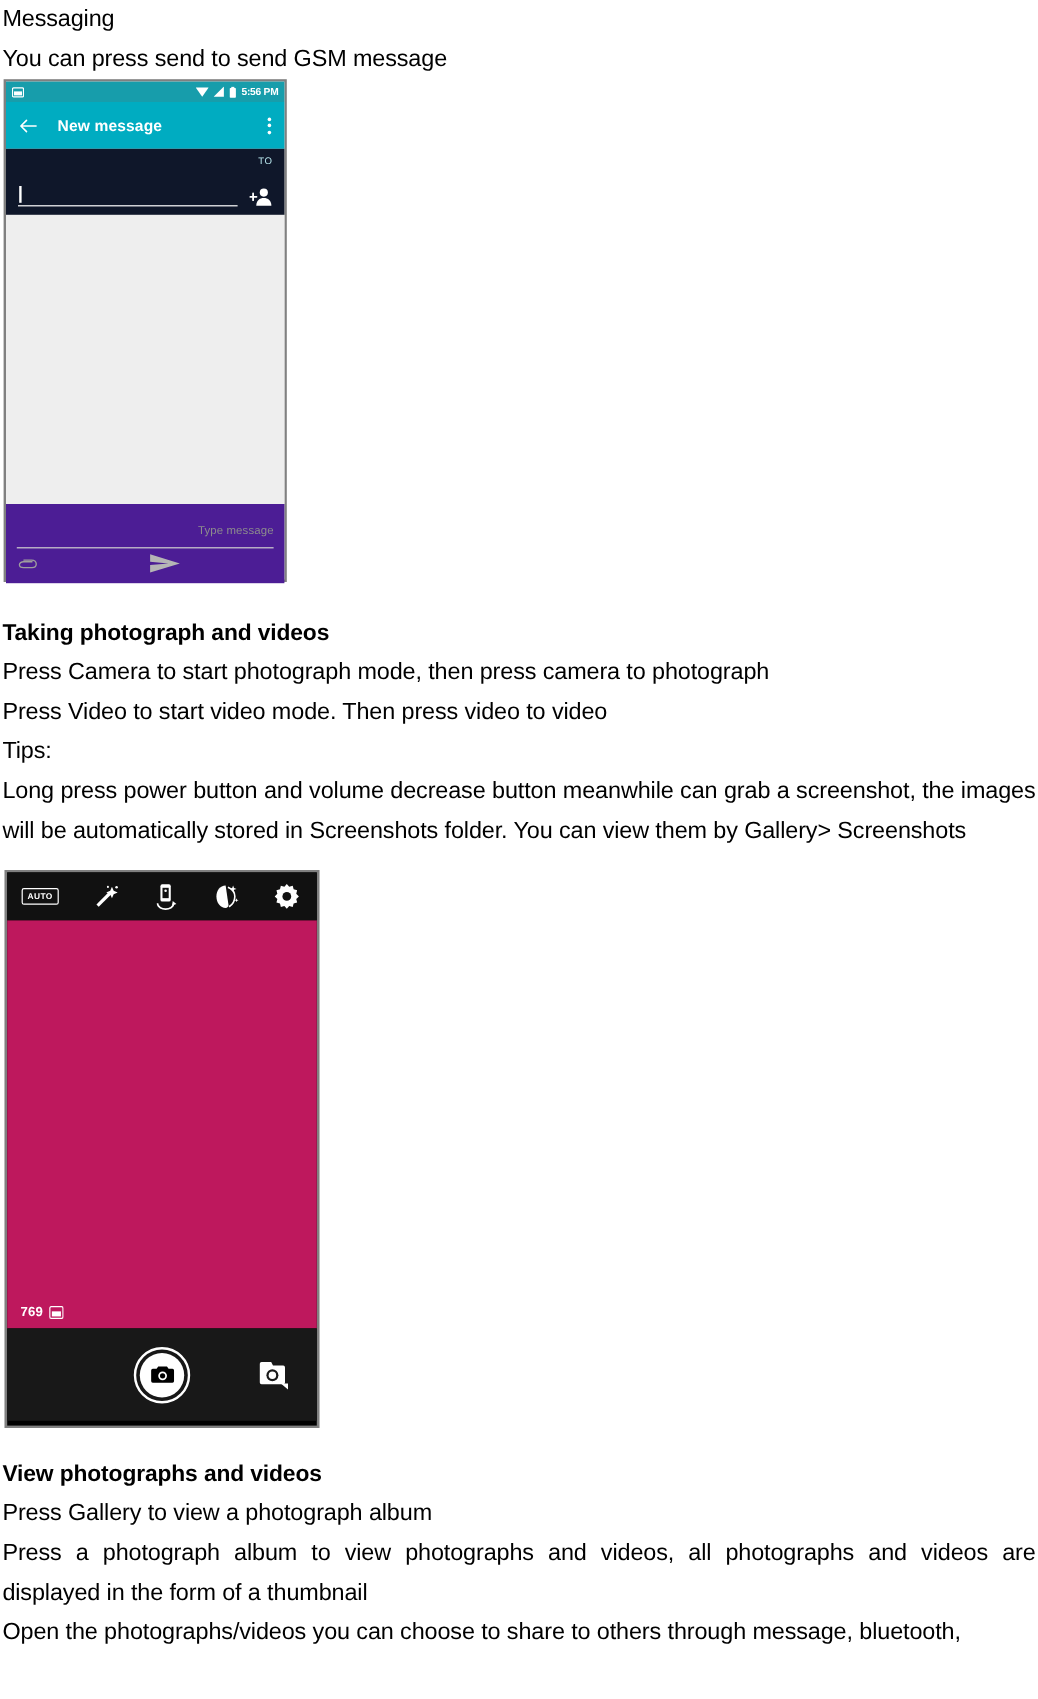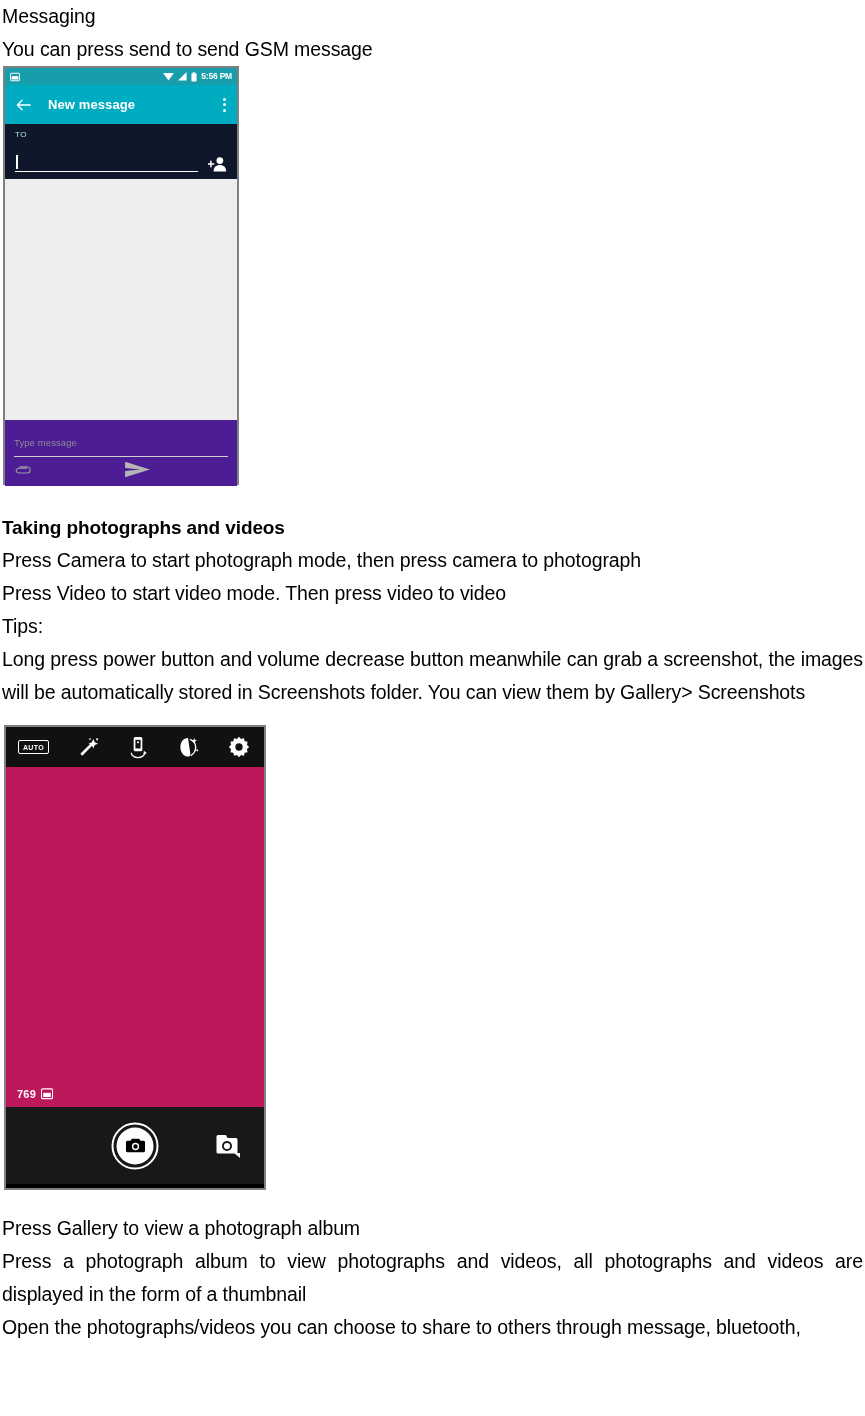--- a/index.html
+++ b/index.html
@@ -45,20 +45,21 @@
   }
   .spacer-16 { height: 16px; }
   .spacer-22 { height: 22px; }
   .spacer-26 { height: 26px; }
 
   
   .shot {
     border: 2px solid #808080;
     box-sizing: border-box;
     position: relative;
+    text-align: right;
   }
 
   
   #messaging-screenshot {
     width: 236px;
     height: 419px;
     margin-left: 1px;
     background: #ffffff;
   }
   .ms-statusbar {
@@ -343,21 +344,21 @@
           <svg width="27" height="21" viewBox="0 0 28 22">
             <polygon points="1,3 27,11 1,19 1,12.5 17,11 1,9.5" fill="#b5b5b5"></polygon>
           </svg>
         </span>
       </div>
     </div>
   </div>
 
   <div class="spacer-26"></div>
 
-  <div class="doc-h">Taking photographs and videos</div>
+  <div class="doc-h">Taking photograph and videos</div>
   <div class="doc-line">Press Camera to start photograph mode, then press camera to photograph</div>
   <div class="doc-line">Press Video to start video mode. Then press video to video</div>
   <div class="doc-line">Tips:</div>
   <div class="doc-para">Long press power button and volume decrease button meanwhile can grab a screenshot, the images will be automatically stored in Screenshots folder. You can view them by Gallery&gt; Screenshots</div>
 
   <div class="spacer-16"></div>
 
   <div class="shot" id="camera-screenshot">
 
     <div class="cam-topbar">
@@ -431,17 +432,18 @@
             <circle cx="17" cy="15" r="3.1" fill="#ffffff"></circle>
             <polygon points="24,22 30,22 30,27" fill="#ffffff"></polygon>
           </svg>
         </span>
       </div>
     </div>
   </div>
 
   <div class="spacer-22"></div>
 
+  <div class="doc-h">View photographs and videos</div>
   <div class="doc-line">Press Gallery to view a photograph album</div>
   <div class="doc-para">Press a photograph album to view photographs and videos, all photographs and videos are displayed in the form of a thumbnail</div>
   <div class="doc-line">Open the photographs/videos you can choose to share to others through message, bluetooth,</div>
 
 </div>
 
 </body></html>

